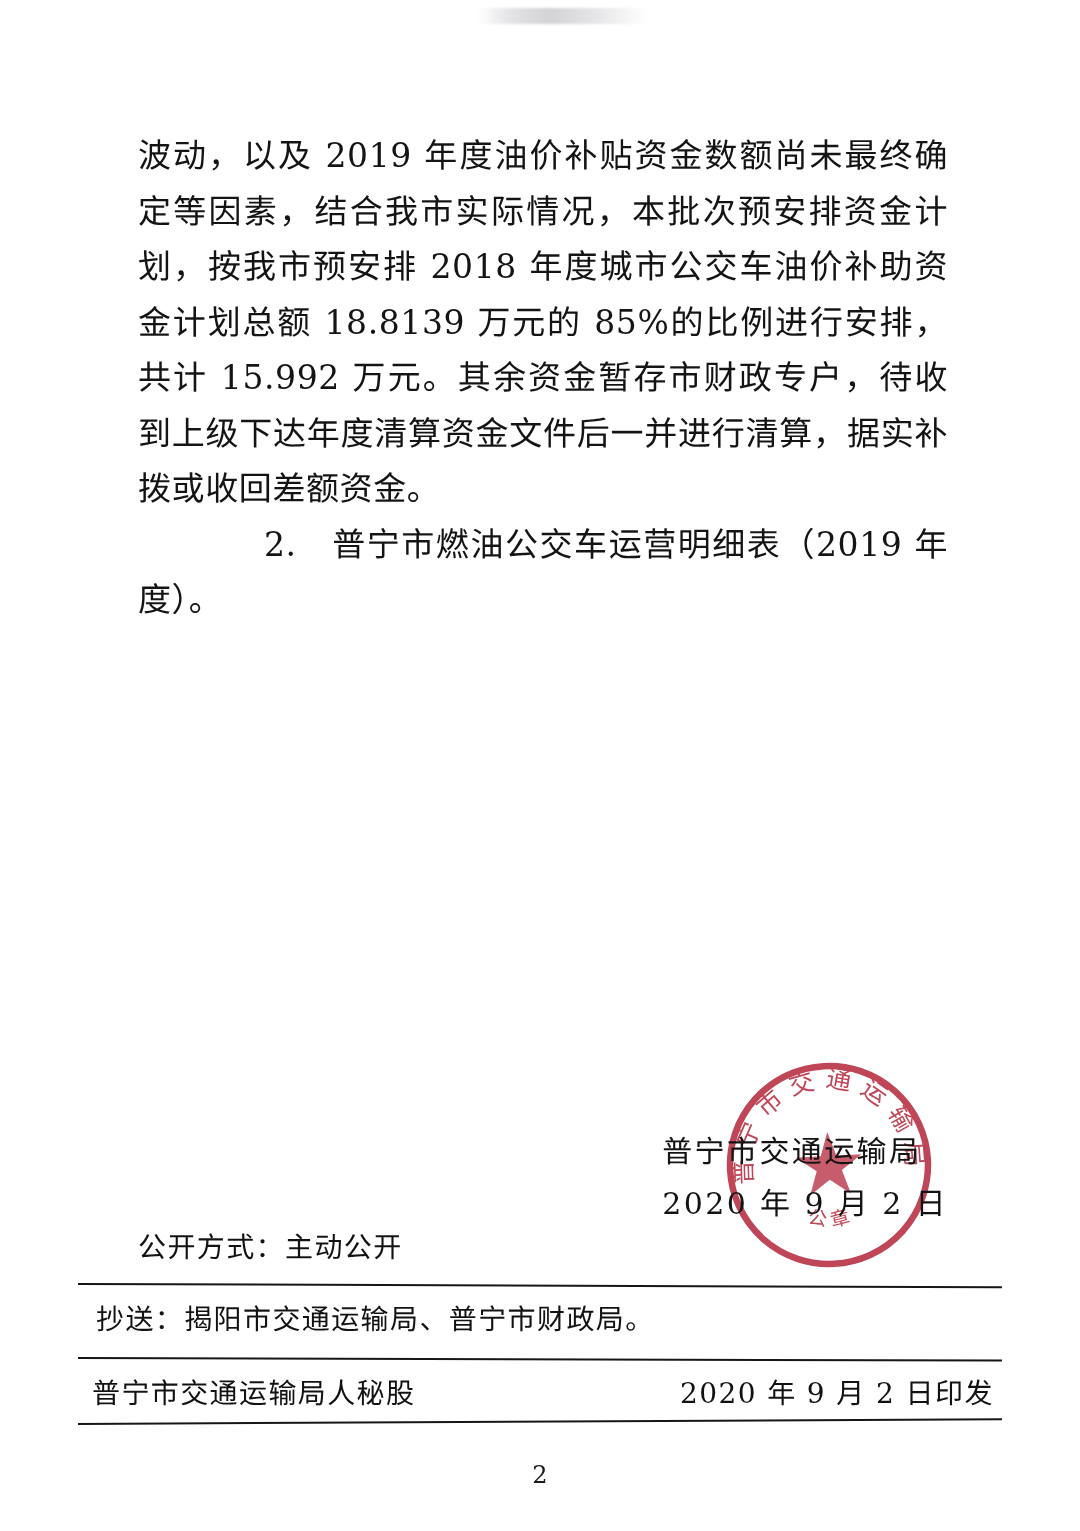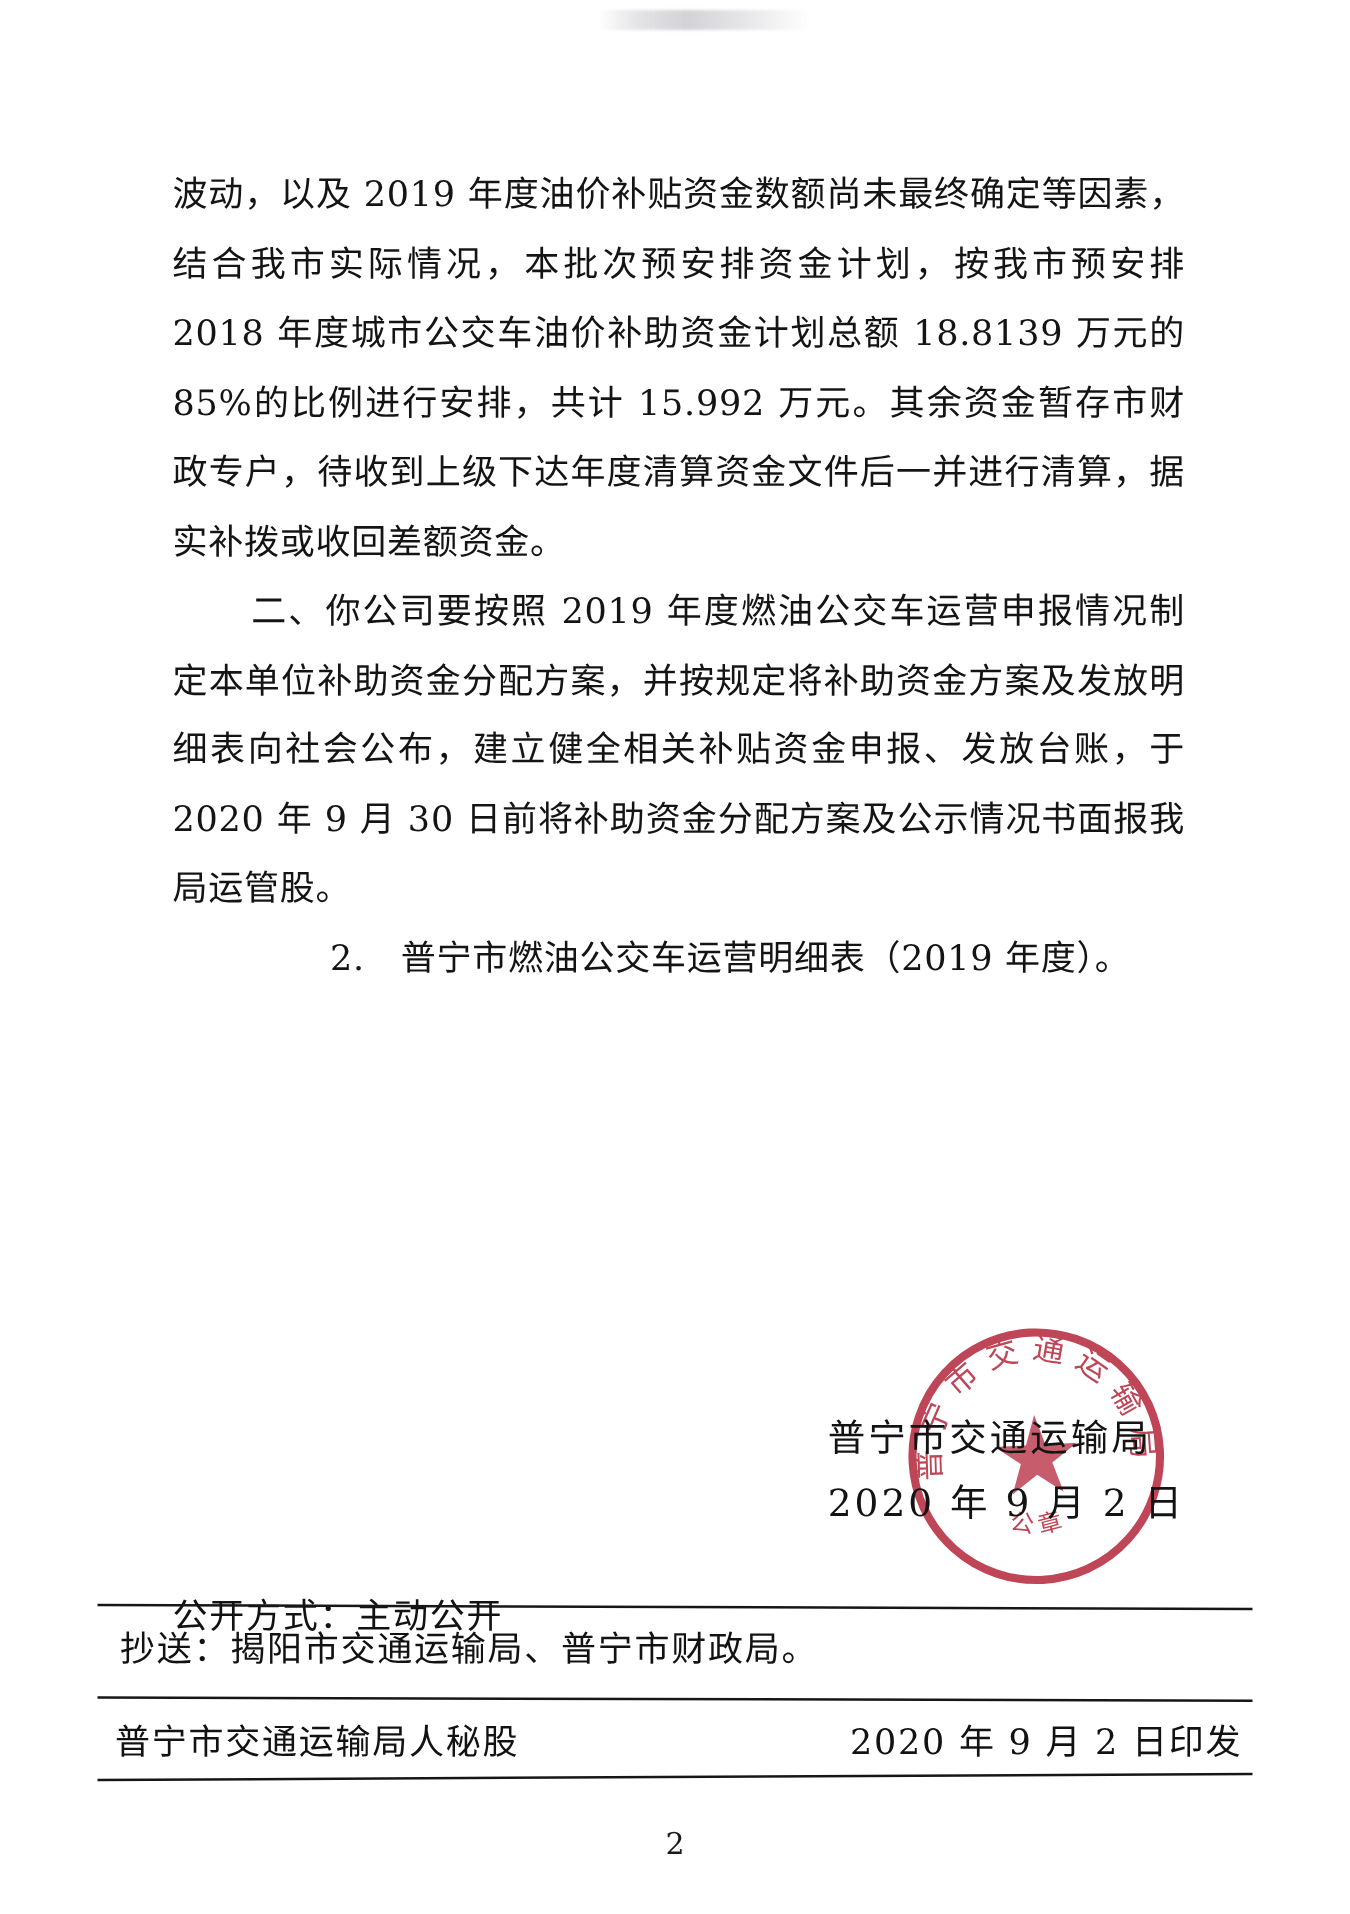--- a/index.html
+++ b/index.html
@@ -38,21 +38,21 @@
 
   .body-text {
     position: absolute;
     left: 138px;
     top: 128px;
     width: 810px;
   }
 
   .para {
     margin: 0 0 0 0;
-    font-size: 28px;
+    font-size: 33px;
     line-height: 55.5px;
     color: #141414;
     letter-spacing: 0.6px;
     text-align: justify;
     text-justify: inter-ideograph;
     font-family: "DejaVu Serif", "Liberation Serif", serif;
   }
   .para.indent { text-indent: 63px; }
   .para.indent2 { text-indent: 126px; }
 
@@ -94,21 +94,21 @@
   }
   .footer-row {
     position: relative;
     font-size: 28px;
     line-height: 34px;
     color: #121212;
     letter-spacing: 1.4px;
     font-family: "DejaVu Serif", "Liberation Serif", serif;
     white-space: nowrap;
   }
-  .fr-disclosure { position: absolute; left: 138px; top: 0px; margin-top: 45px; }
+  .fr-disclosure { position: absolute; left: 138px; top: 0px; }
   .fr-cc         { position: absolute; left: 96px;  top: 72px; }
   .fr-issuer     { position: absolute; left: 92px;  top: 146px; }
   .fr-printdate  { position: absolute; left: 680px; top: 146px; }
 
   .rule {
     position: absolute;
     left: 78px;
     width: 924px;
     height: 0;
     border-top: 2.4px solid #161616;
@@ -131,21 +131,20 @@
 </style>
 </head>
 <body>
 
 <div class="page">
 
   <div class="top-smudge"></div>
 
   <div class="body-text">
     <p class="para">波动，以及 2019 年度油价补贴资金数额尚未最终确定等因素，结合我市实际情况，本批次预安排资金计划，按我市预安排 2018 年度城市公交车油价补助资金计划总额 18.8139 万元的 85%的比例进行安排，共计 15.992 万元。其余资金暂存市财政专户，待收到上级下达年度清算资金文件后一并进行清算，据实补拨或收回差额资金。</p>
-    <p class="para indent">二、你公司要按照 2019 年度燃油公交车运营申报情况制定本单位补助资金分配方案，并按规定将补助资金方案及发放明细表向社会公布，建立健全相关补贴资金申报、发放台账，于 2020 年 9 月 30 日前将补助资金分配方案及公示情况书面报我局运管股。</p>
     <p class="para indent2">2.　普宁市燃油公交车运营明细表（2019 年度）。</p>
   </div>
 
   <svg class="seal" viewBox="0 0 214 214" xmlns="http://www.w3.org/2000/svg">
     <defs>
       <path id="sealTopArc" d="M 30 107 A 77 77 0 0 1 184 107"></path>
       <path id="sealBotArc" d="M 46 107 A 61 61 0 0 0 168 107"></path>
     </defs>
     <circle cx="107" cy="107" r="99" fill="none" stroke="#b4283c" stroke-width="6.5"></circle>
     <text font-size="25" fill="#b4283c" font-family="&quot;DejaVu Serif&quot;, &quot;Liberation Serif&quot;, serif" letter-spacing="9">

